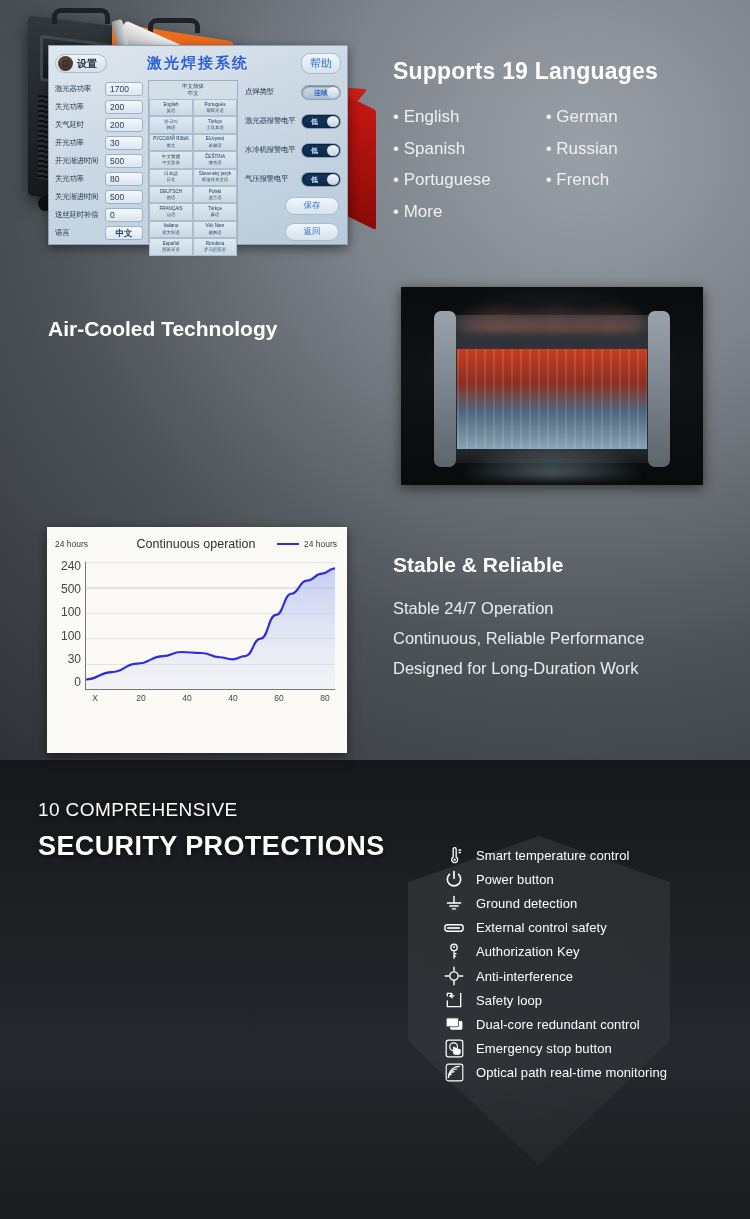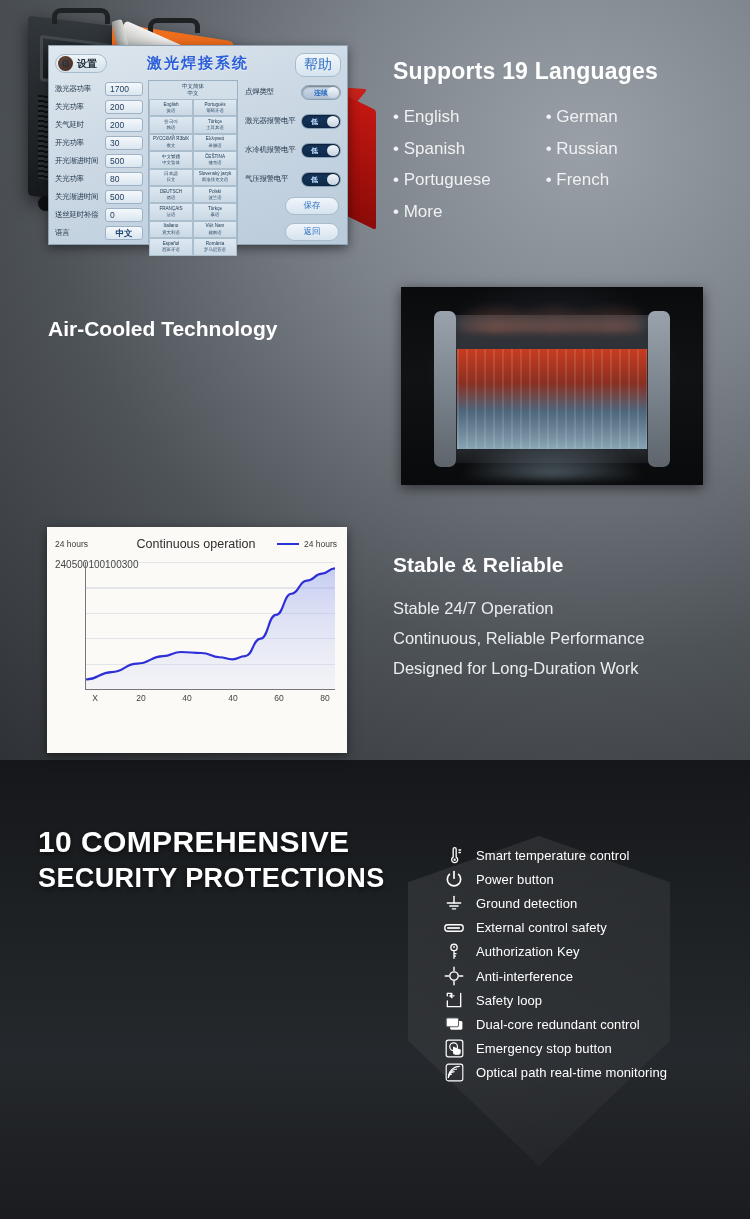--- a/index.html
+++ b/index.html
@@ -44,21 +44,21 @@
     color:#7fd2ff;font-size:9px;line-height:1;
   }
   .hmi-settings span { font-size:10px; color:#24323f; font-weight:bold; }
   .hmi-title {
     position:absolute; left:0; right:0; text-align:center;
     font-size:15px; font-weight:bold; color:#2b5fd9;
     letter-spacing:2px; text-shadow:0 1px 0 rgba(255,255,255,.6);
   }
   .hmi-help {
     position:absolute; right:0; top:3px;
-    font-size:14px; color:#2f6fc4;
+    font-size:11px; color:#2f6fc4;
     background:linear-gradient(180deg,#f0f6fb,#d6e3ee);
     border:1px solid #a7bccd; border-radius:9px; padding:2px 8px;
   }
   .hmi-body { display:flex; gap:5px; margin-top:3px; height:163px; }
 
   .hmi-left { width:98px; }
   .prow { display:flex; align-items:center; height:17px; margin-bottom:1px; gap:3px; }
   .plabel { font-size:7.5px; color:#1e3246; width:47px; letter-spacing:-.3px; }
   .pval {
     flex:1; height:14px; background:linear-gradient(180deg,#f4f8fc,#dbe6f0);
@@ -174,22 +174,22 @@
     font-size:12.5px; color:#2e2e2e;
   }
   .ch-legend {
     position:absolute; right:0; display:flex; align-items:center; gap:5px;
     font-size:8.5px; color:#3a3a3a;
   }
   .ch-legend .line { width:22px; height:2.5px; background:#2f2fd8; display:inline-block; }
   .plot { position:relative; margin-top:6px; height:150px; }
   .yaxis {
     position:absolute; left:0; top:0; width:26px; height:130px;
-    display:flex; flex-direction:row; justify-content:space-between;
-    text-align:right; font-size:10px; color:#444;
+    display:flex; flex-direction:column; justify-content:space-between;
+    text-align:right; font-size:12px; color:#444;
   }
   .plot-area {
     position:absolute; left:30px; right:2px; top:3px; height:128px;
     border-left:1px solid #777; border-bottom:1px solid #777;
     background:
       repeating-linear-gradient(180deg, rgba(140,150,175,.22) 0 1px, rgba(0,0,0,0) 1px 25.5px);
   }
   .plot-area svg { position:absolute; inset:0; width:100%; height:100%; }
   .xaxis {
     position:absolute; left:30px; right:2px; top:134px; height:14px;
@@ -478,21 +478,21 @@
   <div class="layer" style="left:393px; top:553px; width:340px;">
     <div class="h2">Stable &amp; Reliable</div>
     <div class="bodytext" style="margin-top:16px;">
       <div>Stable 24/7 Operation</div>
       <div>Continuous, Reliable Performance</div>
       <div>Designed for Long-Duration Work</div>
     </div>
   </div>
 
   <div class="layer" style="left:38px; top:791px; width:420px;">
-    <div style="color:#fff;font-weight:bold;font-size:30px;letter-spacing:.4px;line-height:37px;text-shadow:0 2px 5px rgba(0,0,0,.6);margin-top:32px;">10 COMPREHENSIVE</div>
+    <div style="color:#fff;font-weight:normal;font-size:19px;letter-spacing:.4px;line-height:37px;text-shadow:0 2px 5px rgba(0,0,0,.6);">10 COMPREHENSIVE</div>
     <div style="color:#fff;font-weight:bold;font-size:27px;letter-spacing:.4px;line-height:37px;text-shadow:0 2px 5px rgba(0,0,0,.6);">SECURITY PROTECTIONS</div>
   </div>
 
   <div class="shield"></div>
 
   <div class="layer seclist" id="sec-list">
       <div class="secrow">
         <div class="ic">
           <svg width="20" height="20" viewBox="0 0 24 24" fill="none" stroke="#fff" stroke-width="1.6">
             <path d="M11 14.5V5a1.8 1.8 0 1 1 3.6 0v9.5a3.6 3.6 0 1 1-3.6 0Z"></path>

